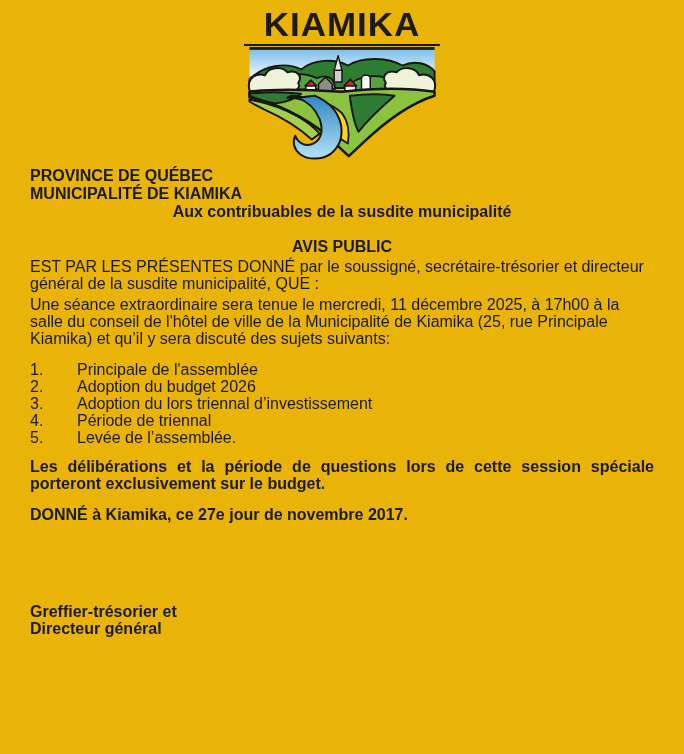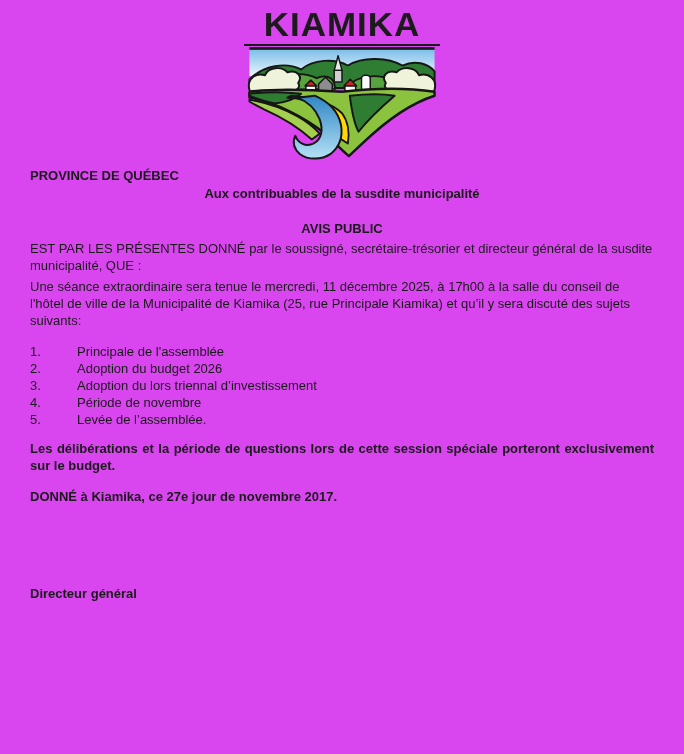--- a/index.html
+++ b/index.html
@@ -1,21 +1,21 @@
 <!DOCTYPE html>
 <html><head>
 <meta charset="utf-8">
 <style>
   * { margin: 0; padding: 0; box-sizing: border-box; }
   html, body { background: #ffffff; }
   .page {
     position: relative;
     width: 684px;
     height: 754px;
-    background: #d946ef;
+    background: #eab308;
     font-family: "Liberation Sans", "DejaVu Sans", sans-serif;
     color: #1a1a1a;
     overflow: hidden;
   }
   .doc { padding: 0 30px; }
 
   
   .logo-block {
     width: 196px;
     margin: 8px auto 0 auto;
@@ -30,21 +30,21 @@
     transform: scaleY(0.95);
   }
   .logo-rule {
     height: 2px;
     background: #1b1b1b;
     margin: 2px 0 0 0;
   }
   .logo-art { display: block; margin-top: 1px; }
 
   
-  .body-text { font-size: 13px; line-height: 17px; }
+  .body-text { font-size: 16px; line-height: 17px; }
 
   .muni-header { margin-top: 6px; font-weight: bold; line-height: 18px; }
   .centered { text-align: center; font-weight: bold; }
   .addressee { }
   .avis-title { margin-top: 18px; text-align: center; }
 
   .para1 { margin-top: 3px; }
   .para2 { margin-top: 4px; }
 
   .agenda { margin-top: 14px; }
@@ -109,20 +109,21 @@
       <path d="M5,54 C22,57 40,63 54,71 C63,76 71,82 77,89 L69,95 C56,83 38,72 20,64 C14,61 8,58 5,56 Z" fill="#a5cf4f" stroke="#161616" stroke-width="2" stroke-linejoin="round"></path>
 
       <path d="M72,50 C86,56 96,66 99,80 C101,92 97,103 88,110 C79,116 65,116 57,110 C51,105 49,98 52,91 C55,99 63,103 71,99 C79,95 81,85 77,74 C73,64 65,56 54,52 Z" fill="url(#riverG)" stroke="#161616" stroke-width="2" stroke-linejoin="round"></path>
     </svg>
   </div>
 
   <div class="doc body-text">
 
     <div class="muni-header">
       <div>PROVINCE DE QUÉBEC</div>
+      <div>MUNICIPALITÉ DE KIAMIKA</div>
     </div>
 
     <div class="centered addressee">Aux contribuables de la susdite municipalité</div>
     <div class="centered avis-title">AVIS PUBLIC</div>
 
     <p class="para1">EST PAR LES PRÉSENTES DONNÉ par le soussigné, secrétaire-trésorier et directeur général de la susdite municipalité, QUE :</p>
     <p class="para2">Une séance extraordinaire sera tenue le mercredi, 11 décembre 2025, à 17h00 à la salle du conseil de l'hôtel de ville de la Municipalité de Kiamika (25, rue Principale Kiamika) et qu’il y sera discuté des sujets suivants:</p>
 
     <div class="agenda">
       <div class="agenda-row">
@@ -132,29 +133,30 @@
       <div class="agenda-row">
         <span class="agenda-num">2.</span>
         <span class="agenda-text">Adoption du budget 2026</span>
       </div>
       <div class="agenda-row">
         <span class="agenda-num">3.</span>
         <span class="agenda-text">Adoption du lors triennal d’investissement</span>
       </div>
       <div class="agenda-row">
         <span class="agenda-num">4.</span>
-        <span class="agenda-text">Période de novembre</span>
+        <span class="agenda-text">Période de triennal</span>
       </div>
       <div class="agenda-row">
         <span class="agenda-num">5.</span>
         <span class="agenda-text">Levée de l’assemblée.</span>
       </div>
     </div>
 
     <p class="emphasis">Les délibérations et la période de questions lors de cette session spéciale porteront exclusivement sur le budget.</p>
     <p class="given">DONNÉ à Kiamika, ce 27e jour de novembre 2017.</p>
 
     <div class="signature">
+      <div>Greffier-trésorier et</div>
       <div>Directeur général</div>
     </div>
 
   </div>
 </div>
 
 </body></html>

